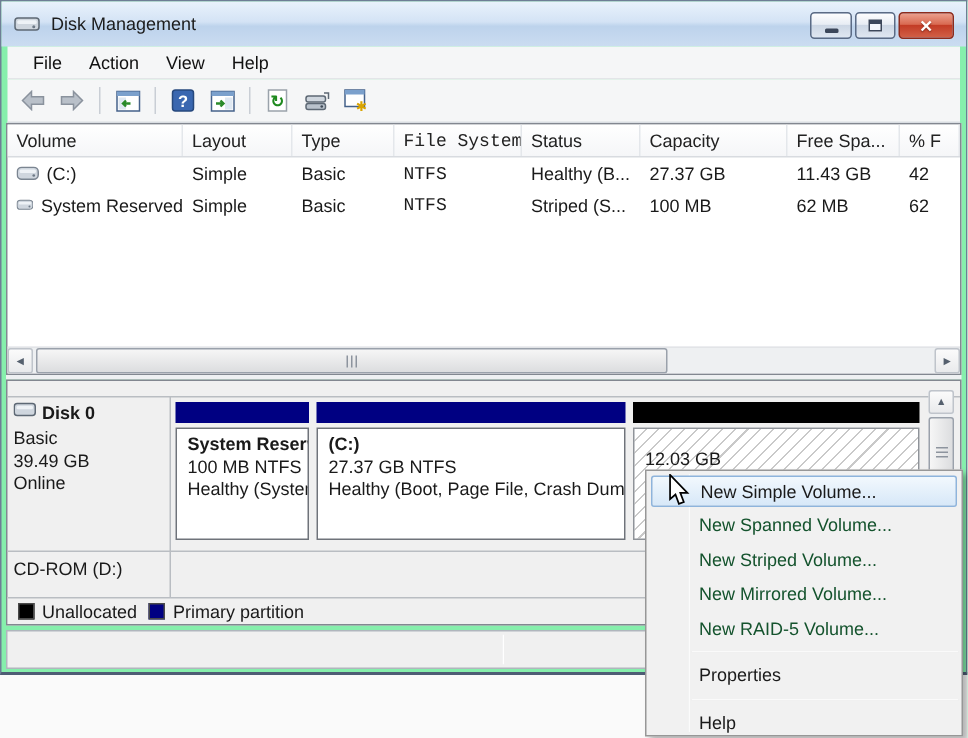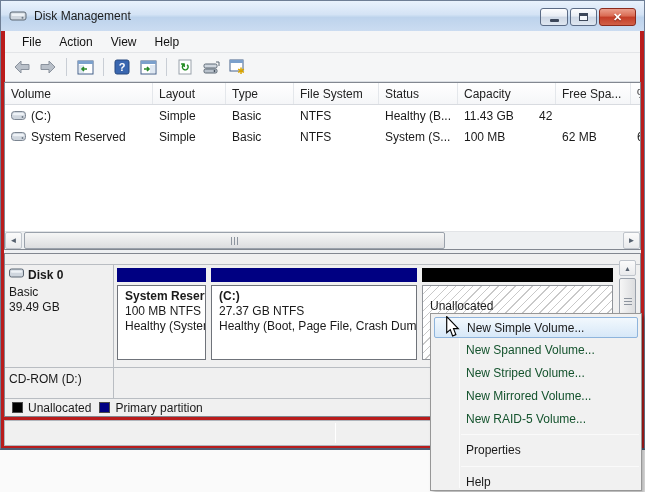--- a/index.html
+++ b/index.html
@@ -1,21 +1,21 @@
 <!DOCTYPE html>
 <html><head>
 <meta charset="utf-8">
 <style>
   * { box-sizing: border-box; margin: 0; padding: 0; }
   body { margin: 0; background: #fdfdfd; font-family: "Liberation Sans", sans-serif; }
   .screen { position: relative; width: 645px; height: 492px; overflow: hidden; background: #fafafa; font-size: 12px; color: #1a1a1a; }
 
   
   .window { position: absolute; left: 0; top: 0; width: 645px; height: 450px;
-    background: #b91c1c; border: 1px solid #6e7e95; border-bottom: 2px solid #4e5d74; }
+    background: #86efac; border: 1px solid #6e7e95; border-bottom: 2px solid #4e5d74; }
 
   
   .titlebar { position: absolute; left: 0; top: 0; right: 0; height: 30px;
     background: linear-gradient(180deg,#e9f2fc 0%,#d4e3f5 45%,#bdd3ec 55%,#cbdcf1 100%);
     display: flex; align-items: center; padding: 0 8px; }
   .titlebar .app-icon { width: 18px; height: 14px; margin-right: 7px; }
   .title-text { font-size: 12px; color: #1c1c1c; }
   .winbtns { position: absolute; right: 8px; top: 7px; display: flex; gap: 2px; }
   .winbtn { height: 18px; border: 1px solid #5b6b85; border-radius: 3px;
     background: linear-gradient(180deg,#fdfdfe,#e8edf4 45%,#ccd6e4 50%,#dfe7f1);
@@ -39,21 +39,21 @@
   .tsep { width: 1px; height: 18px; background: #c9ced5; margin: 0 3px; }
 
   
   .listview { position: absolute; left: 3px; right: 3px; top: 81px; height: 168px;
     background: #fff; border: 1px solid #828790; overflow: hidden; }
   .lv-header { display: flex; height: 22px; background: linear-gradient(180deg,#ffffff,#f5f6f8);
     border-bottom: 1px solid #d8dbe0; }
   .lv-h { flex: none; padding: 4px 0 0 6px; color: #222; border-right: 1px solid #e4e7eb; overflow: hidden; white-space: nowrap; }
   .lv-row { display: flex; height: 21px; align-items: center; }
   .lv-c { flex: none; padding-left: 6px; overflow: hidden; white-space: nowrap; }
-  .c0 { width: 148px; } .c1 { width: 73px; } .c2 { width: 68px; } .c3 { width: 85px; }
+  .c0 { width: 117px; } .c1 { width: 73px; } .c2 { width: 68px; } .c3 { width: 85px; font-family: Liberation Mono, monospace; }
   .c4 { width: 79px; } .c5 { width: 98px; } .c6 { width: 75px; } .c7 { width: 40px; }
   .vol-cell { display: flex; align-items: center; gap: 5px; }
 
   
   .hscroll { position: absolute; left: 0; right: 0; bottom: 0; height: 18px; background: #eef0f2;
     border-top: 1px solid #e2e4e7; }
   .sb-btn { position: absolute; top: 0; width: 17px; height: 17px;
     background: linear-gradient(180deg,#fbfbfb,#e9eaec); border: 1px solid #bfc4cb; border-radius: 2px;
     display: flex; align-items: center; justify-content: center; font-size: 8px; color: #55606e; }
   .sb-thumb-h { position: absolute; top: 0; left: 19px; width: 421px; height: 17px;
@@ -235,37 +235,38 @@
               <rect x="0.5" y="0.5" width="14" height="8" rx="3" fill="#cfd6de" stroke="#7b8591"></rect>
               <rect x="2" y="2" width="11" height="2.3" rx="1" fill="#eef2f6"></rect>
               <circle cx="11.5" cy="6" r="0.9" fill="#6d7986"></circle>
             </svg>
           <span>(C:)</span>
         </div>
         <div class="lv-c c1">Simple</div>
         <div class="lv-c c2">Basic</div>
         <div class="lv-c c3">NTFS</div>
         <div class="lv-c c4">Healthy (B...</div>
+        <div class="lv-c c5">27.37 GB</div>
         <div class="lv-c c6">11.43 GB</div>
         <div class="lv-c c7">42</div>
       </div>
 
       <div class="lv-row">
         <div class="lv-c c0 vol-cell">
           <svg width="15" height="9" viewBox="0 0 15 9">
               <rect x="0.5" y="0.5" width="14" height="8" rx="3" fill="#cfd6de" stroke="#7b8591"></rect>
               <rect x="2" y="2" width="11" height="2.3" rx="1" fill="#eef2f6"></rect>
               <circle cx="11.5" cy="6" r="0.9" fill="#6d7986"></circle>
             </svg>
           <span>System Reserved</span>
         </div>
         <div class="lv-c c1">Simple</div>
         <div class="lv-c c2">Basic</div>
         <div class="lv-c c3">NTFS</div>
-        <div class="lv-c c4">System (S...</div>
+        <div class="lv-c c4">Striped (S...</div>
         <div class="lv-c c5">100 MB</div>
         <div class="lv-c c6">62 MB</div>
         <div class="lv-c c7">62</div>
       </div>
 
       <div class="hscroll">
         <div class="sb-btn" style="left:0;">◄</div>
         <div class="sb-thumb-h">
           <span class="gripv"></span>
             <span class="gripv"></span>
@@ -286,20 +287,21 @@
         <div class="disk-title">
           <svg width="15" height="10" viewBox="0 0 15 10">
               <rect x="0.5" y="1" width="14" height="8" rx="2" fill="#cfd6de" stroke="#5d6874"></rect>
               <rect x="2" y="2.5" width="11" height="2.3" rx="1" fill="#eef2f6"></rect>
             </svg>
           <span>Disk 0</span>
         </div>
         <div class="disk-sub">
           <div>Basic</div>
           <div>39.49 GB</div>
+          <div>Online</div>
         </div>
       </div>
 
       <div class="part-cell" style="left:111px; width:91px;">
         <div class="part-band band-primary"></div>
         <div class="part-body">
           <div class="pname">System Reserved</div>
           <div>100 MB NTFS</div>
           <div>Healthy (System, Active, Primary Partition)</div>
         </div>
@@ -310,20 +312,21 @@
         <div class="part-body">
           <div class="pname">(C:)</div>
           <div>27.37 GB NTFS</div>
           <div>Healthy (Boot, Page File, Crash Dump, Primary Partition)</div>
         </div>
       </div>
 
       <div class="part-cell" style="left:416px; width:193px;">
         <div class="part-band band-unalloc"></div>
         <div class="part-body unalloc">
+          <div>12.03 GB</div>
           <div>Unallocated</div>
         </div>
       </div>
 
       <div class="cdrom-header">
         <div>CD-ROM (D:)</div>
       </div>
 
       <div class="vscroll">
         <div class="vs-btn">▲</div>

